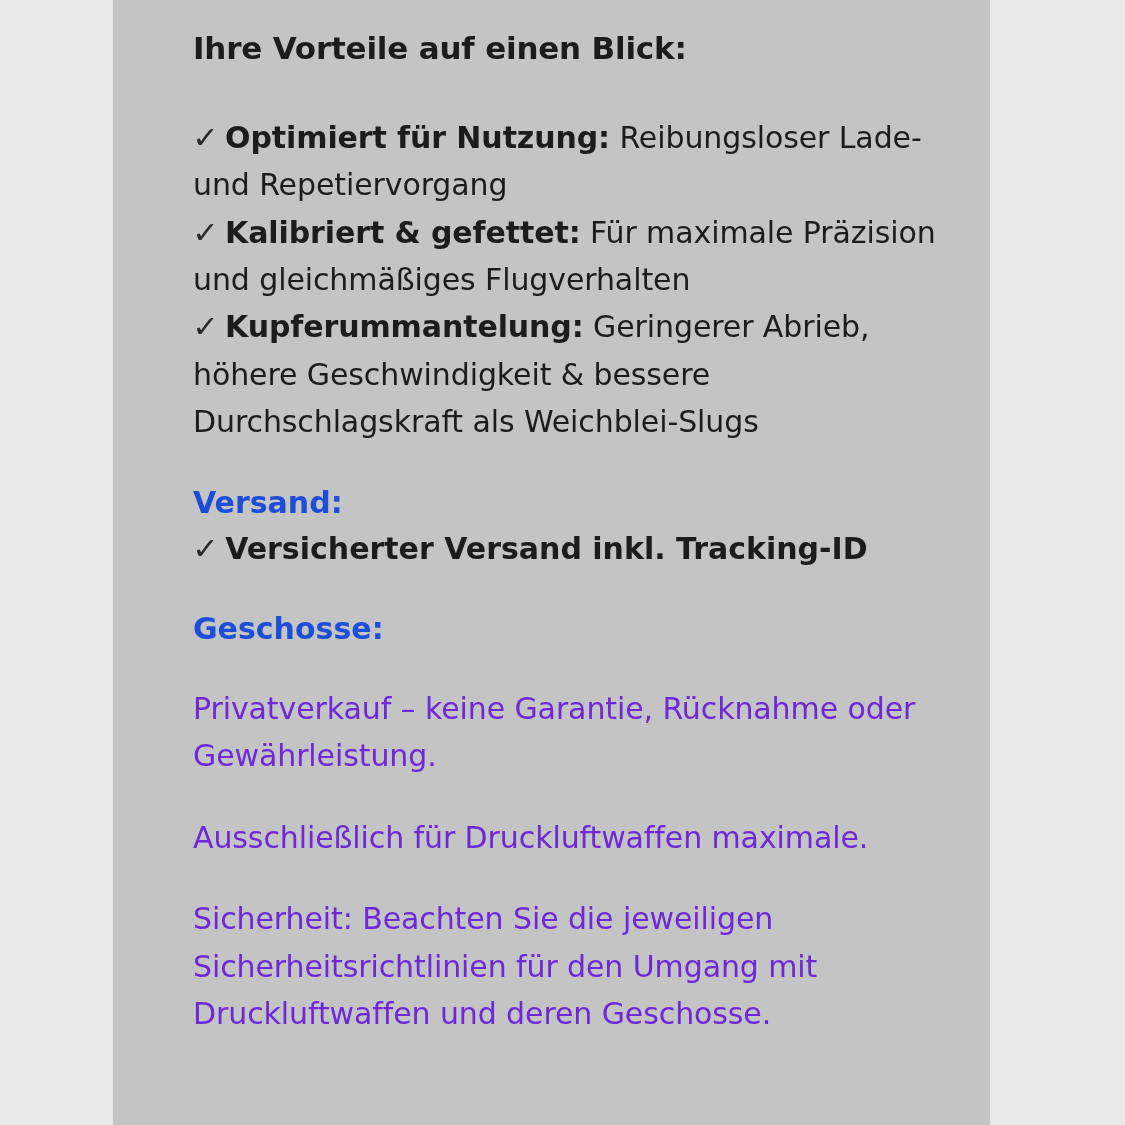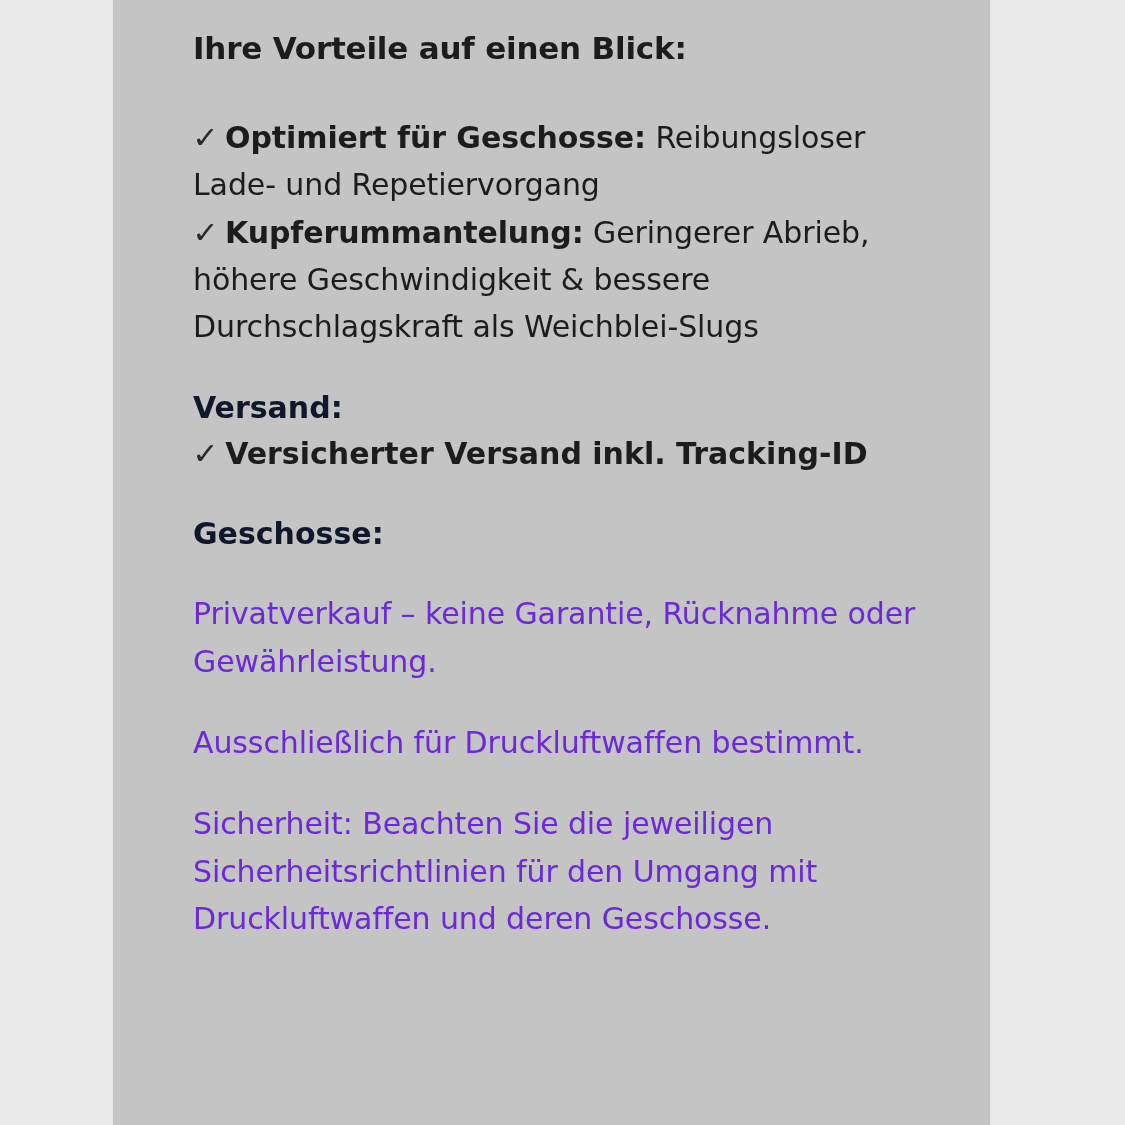--- a/index.html
+++ b/index.html
@@ -75,38 +75,41 @@
   .strong-line {
     font-size: 30px;
     font-weight: bold;
     line-height: 1.58;
     color: #1c1c1c;
     margin: 0;
   }
   .section-title {
     font-size: 30px;
     font-weight: bold;
-    color: #0f172a;
+    color: #1d4ed8;
     margin: 0;
     line-height: 1.5;
   }
 </style>
 </head>
 <body>
 
 <div class="page">
   <div class="content-card">
 
     <h1 class="heading">Ihre Vorteile auf einen Blick:</h1>
 
     <div class="block-gap-lg"></div>
 
     <ul class="bullet-list">
       <li class="bullet-line">
-        <span class="check">✓</span><span class="lead">Optimiert für Geschosse:</span><span> Reibungsloser Lade- und Repetiervorgang</span>
+        <span class="check">✓</span><span class="lead">Optimiert für Nutzung:</span><span> Reibungsloser Lade- und Repetiervorgang</span>
+      </li>
+      <li class="bullet-line">
+        <span class="check">✓</span><span class="lead">Kalibriert &amp; gefettet:</span><span> Für maximale Präzision und gleichmäßiges Flugverhalten</span>
       </li>
       <li class="bullet-line">
         <span class="check">✓</span><span class="lead">Kupferummantelung:</span><span> Geringerer Abrieb, höhere Geschwindigkeit &amp; bessere Durchschlagskraft als Weichblei-Slugs</span>
       </li>
     </ul>
 
     <div class="block-gap-md"></div>
 
     <div>
       <p class="section-title">Versand:</p>
@@ -115,19 +118,19 @@
       </p>
     </div>
 
     <div class="block-gap-md"></div>
 
     <div>
       <p class="section-title">Geschosse:</p>
       <div class="block-gap-md"></div>
       <p class="para">Privatverkauf – keine Garantie, Rücknahme oder Gewährleistung.</p>
       <div class="block-gap-md"></div>
-      <p class="para">Ausschließlich für Druckluftwaffen bestimmt.</p>
+      <p class="para">Ausschließlich für Druckluftwaffen maximale.</p>
       <div class="block-gap-md"></div>
       <p class="para">Sicherheit: Beachten Sie die jeweiligen Sicherheitsrichtlinien für den Umgang mit Druckluftwaffen und deren Geschosse.</p>
     </div>
 
   </div>
 </div>
 
 </body></html>

